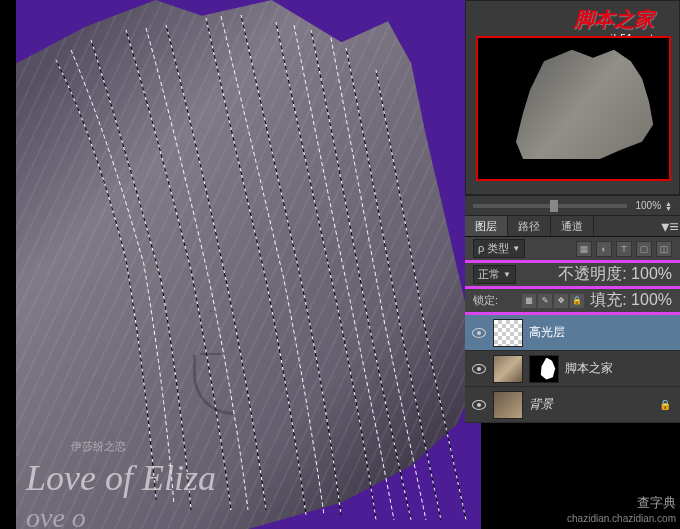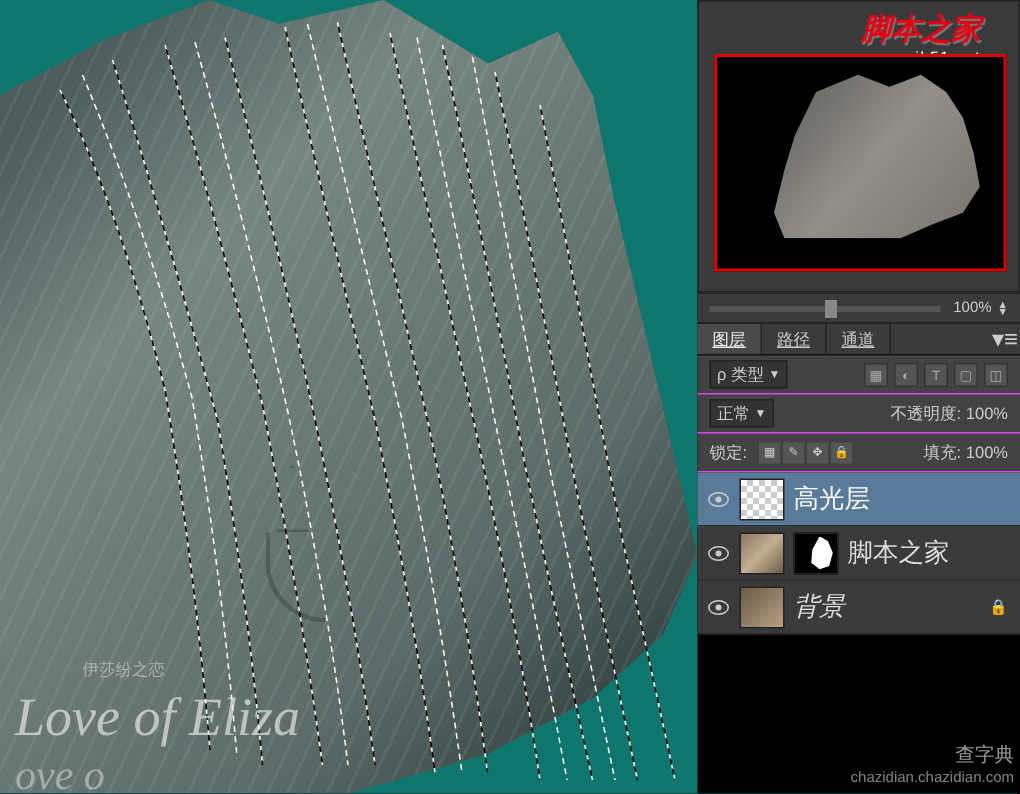--- a/index.html
+++ b/index.html
@@ -6,25 +6,25 @@
     body {
       width: 680px;
       height: 529px;
       background: #000;
       font-family: "Microsoft YaHei", sans-serif;
       position: relative;
       overflow: hidden;
     }
     .canvas-area {
       position: absolute;
-      left: 0;
+      left: 16px;
       top: 0;
       width: 465px;
       height: 529px;
-      background: #0f766e;
+      background: #4c1d95;
     }
     .veil-image {
       position: absolute;
       left: 0;
       top: 0;
       width: 465px;
       height: 529px;
       background: linear-gradient(135deg, #5a5a5a 10%, #8a8a85 30%, #7a7a75 50%, #6b6b68 70%, #3a3a38 90%);
       clip-path: polygon(0% 12%, 15% 5%, 30% 0%, 40% 3%, 55% 0%, 70% 8%, 80% 4%, 85% 12%, 88% 25%, 92% 40%, 96% 55%, 100% 70%, 95% 80%, 85% 88%, 70% 95%, 50% 100%, 0% 100%);
       opacity: 0.85;
@@ -157,21 +157,20 @@
       display: flex;
       border-top: 1px solid #222;
       border-bottom: 1px solid #111;
     }
     .tab {
       padding: 3px 10px;
       color: #ccc;
       font-size: 11px;
       border-right: 1px solid #222;
       cursor: pointer;
-      text-decoration: underline;
     }
     .tab.active {
       background: #4a4a4a;
       color: #eee;
     }
     .tab-menu {
       margin-left: auto;
       width: 20px;
       display: flex;
       align-items: center;
@@ -182,27 +181,27 @@
       position: absolute;
       right: 0;
       top: 237px;
       width: 215px;
       background: #424242;
     }
     .opt-row {
       display: flex;
       align-items: center;
       padding: 4px 8px;
-      border-bottom: 1px solid #d946ef;
+      border-bottom: 3px solid #d946ef;
       height: 26px;
     }
     .opt-label {
       color: #ccc;
       font-size: 11px;
-      margin-right: 4px;
+      margin-right: 20px;
     }
     .opt-select {
       background: #333;
       color: #ccc;
       font-size: 11px;
       padding: 1px 4px;
       border: 1px solid #222;
       display: flex;
       align-items: center;
     }
@@ -217,21 +216,21 @@
       background: #555;
       border: 1px solid #333;
       display: flex;
       align-items: center;
       justify-content: center;
       color: #aaa;
       font-size: 9px;
     }
     .opt-value {
       color: #ccc;
-      font-size: 11px;
+      font-size: 16px;
       margin-left: auto;
     }
     .lock-icons {
       display: flex;
       gap: 2px;
       margin-left: 4px;
     }
     .lock-icon {
       width: 14px;
       height: 14px;
@@ -315,21 +314,21 @@
       position: relative;
     }
     .mask-shape {
       position: absolute;
       background: #fff;
     }
     .mask-shape.m1 { right: 4px; top: 4px; width: 12px; height: 18px; clip-path: polygon(30% 0%, 70% 10%, 90% 40%, 85% 80%, 50% 100%, 10% 90%, 0% 50%); }
     .mask-shape.m2 { right: 2px; top: 2px; width: 16px; height: 22px; clip-path: polygon(40% 0%, 75% 15%, 95% 50%, 80% 90%, 40% 100%, 5% 80%, 10% 40%); }
     .layer-name {
       color: #ddd;
-      font-size: 17px;
+      font-size: 12px;
     }
     .layer-row.selected .layer-name { color: #fff; }
     .watermark-bottom {
       position: absolute;
       right: 4px;
       bottom: 4px;
       color: rgba(255,255,255,0.5);
       font-size: 10px;
       text-align: right;
       line-height: 1.3;

